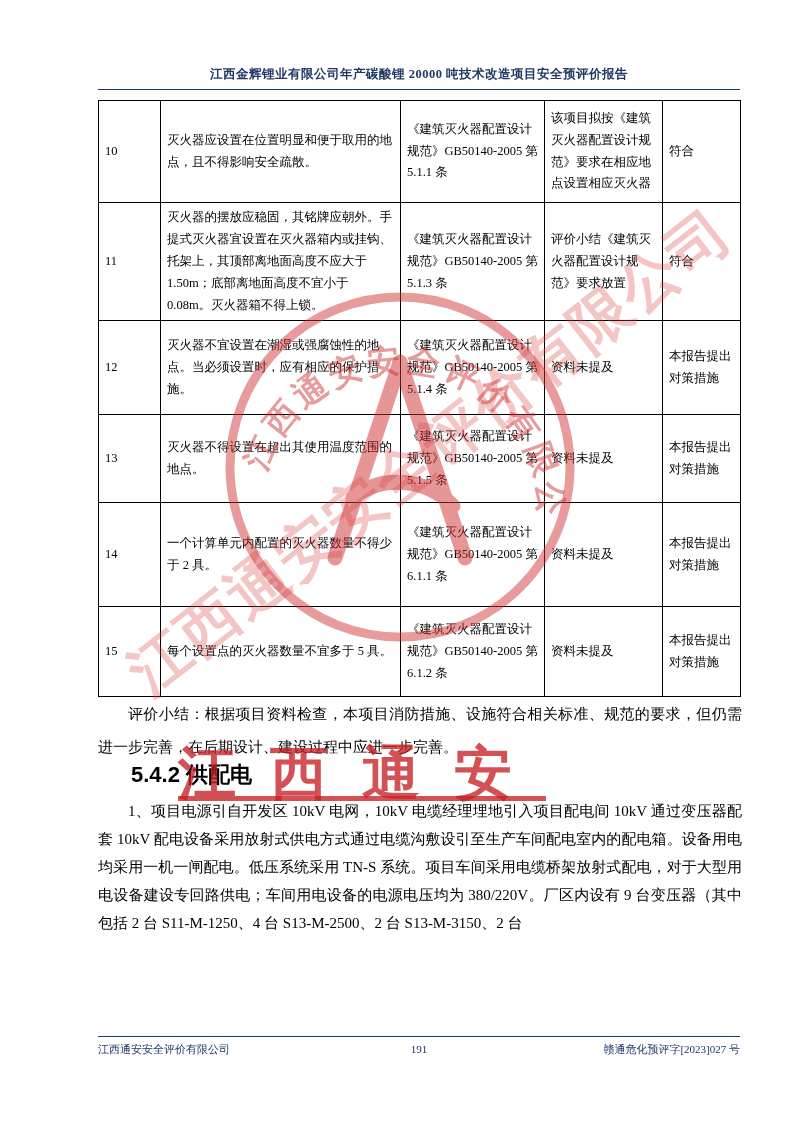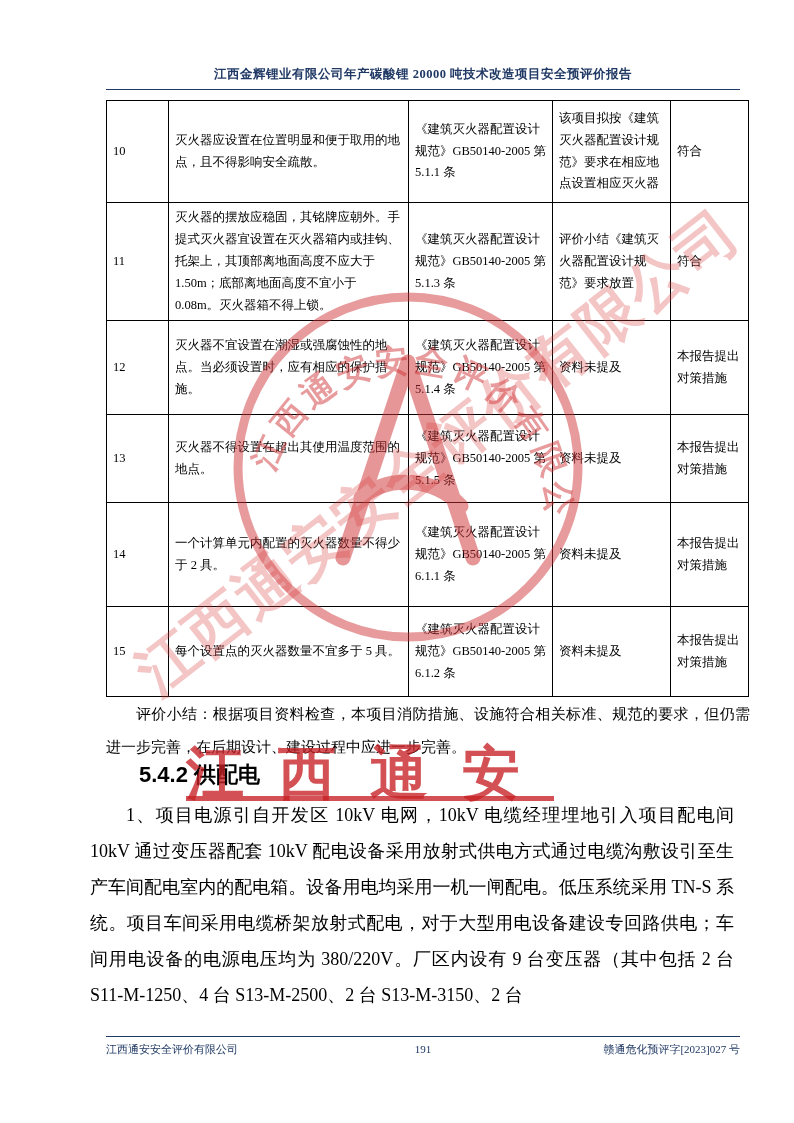--- a/index.html
+++ b/index.html
@@ -5,21 +5,21 @@
   * { box-sizing: border-box; }
   html, body { margin: 0; padding: 0; }
   body {
     width: 794px; height: 1123px;
     background: #ffffff;
     font-family: "Liberation Serif", "DejaVu Serif", serif;
     color: #000;
     position: relative;
     overflow: hidden;
   }
-  .page { position: absolute; inset: 0; margin-left: 8px; }
+  .page { position: absolute; inset: 0; }
 
   
   .doc-header { position: absolute; top: 66px; left: 98px; right: 54px; text-align: center; }
   .doc-header-title {
     font-size: 12.5px; font-weight: bold; color: #1F3864;
     padding-bottom: 6px; border-bottom: 1.5px solid #1F3864;
     letter-spacing: 0.5px;
   }
 
   
@@ -45,22 +45,22 @@
   .summary {
     position: absolute; top: 698px; left: 98px; width: 644px; margin: 0;
     font-size: 15px; line-height: 33px; text-align: justify; text-indent: 2em;
   }
   .section-heading {
     position: absolute; top: 760px; left: 131px; margin: 0;
     font-size: 22px; font-weight: bold;
     font-family: Liberation Sans, sans-serif;
   }
   .body-para {
-    position: absolute; top: 797px; left: 82px; width: 644px; margin: 0;
-    font-size: 18px; line-height: 36px; text-align: justify; text-indent: 2em;
+    position: absolute; top: 797px; left: 98px; width: 644px; margin: 0;
+    font-size: 15px; line-height: 28px; text-align: justify; text-indent: 2em;
   }
 
   
   .doc-footer {
     position: absolute; top: 1036px; left: 98px; right: 54px;
     border-top: 1.5px solid #1F3864; padding-top: 5px;
     font-size: 11px; color: #1F3864; display: flex; align-items: baseline;
   }
   .f-left { flex: 1; text-align: left; }
   .f-center { flex: 1; text-align: center; }

